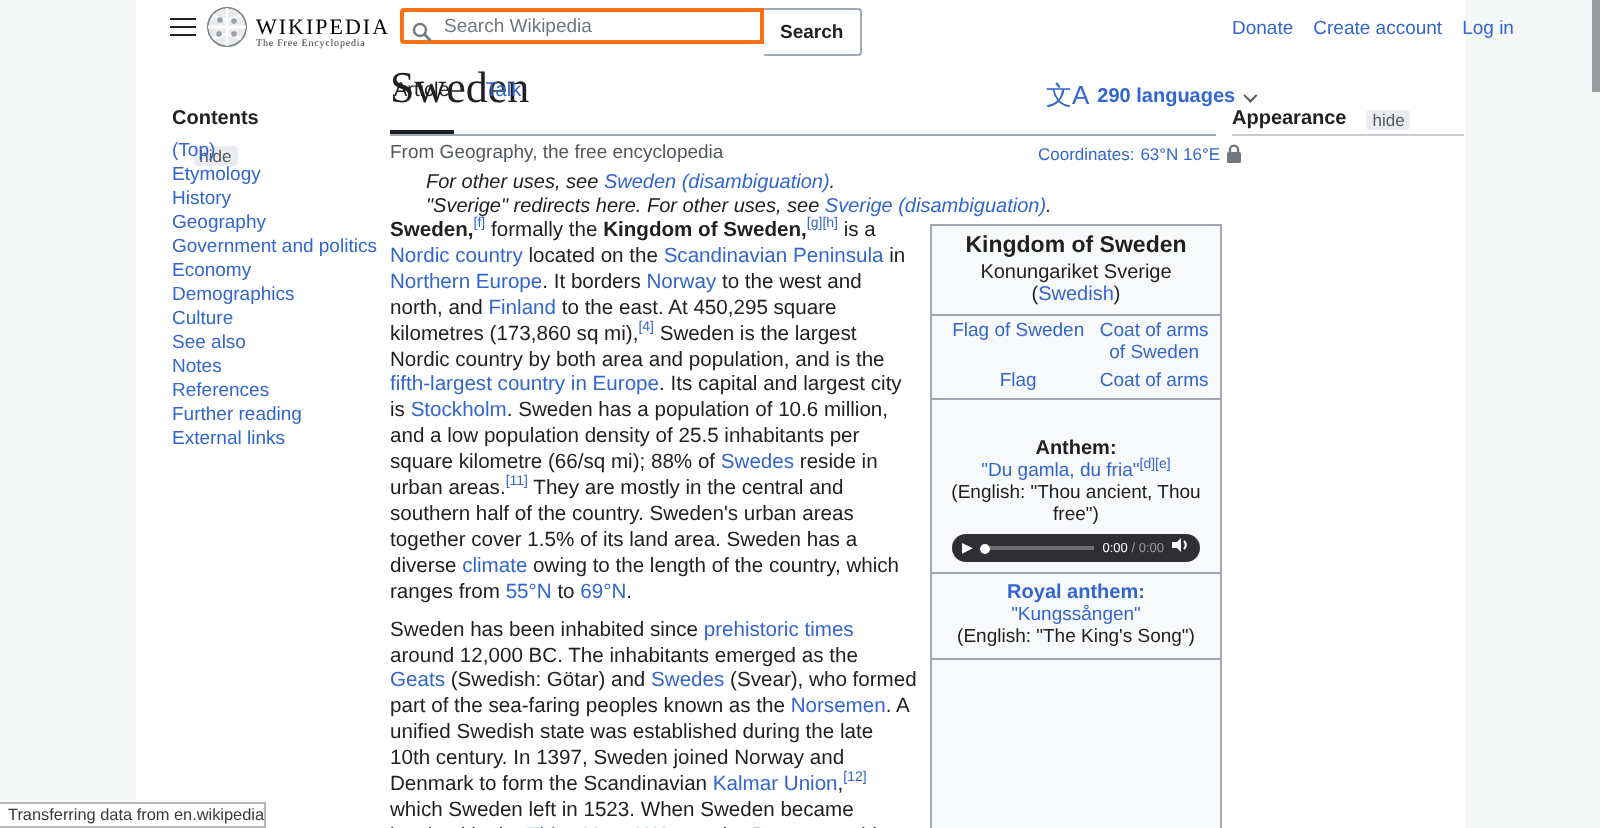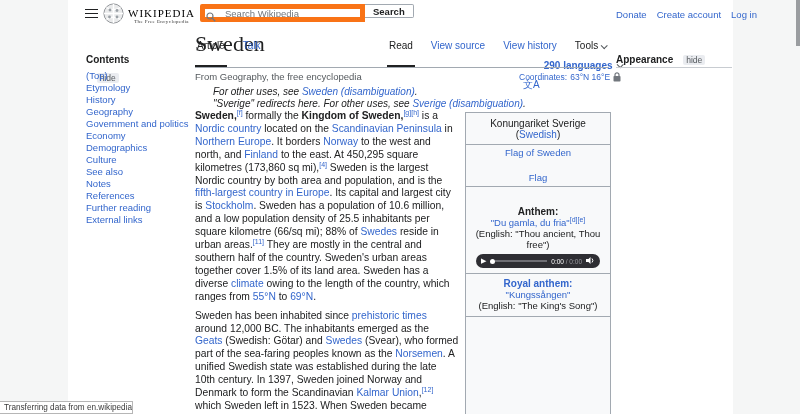--- a/index.html
+++ b/index.html
@@ -11,38 +11,38 @@
   
   .band { background:#f5f6f6; }
   #band-left { left:0; top:0; width:68px; height:414px; }
   #band-right { left:733px; top:0; width:67px; height:414px; }
   #scroll-thumb { left:796px; top:0; width:4px; height:46px; background:#9a9da0; }
 
   
   #hamburger { left:85px; top:9px; width:13px; cursor:pointer; }
   #hamburger div { height:0; border-top:1.6px solid #202122; margin-bottom:3px; }
   #logo { left:103px; top:3px; display:flex; align-items:center; gap:4px; }
-  #logo-text { text-align:center; }
+  #logo-text { text-align:left; }
   #logo-title { font-family:"Liberation Serif", serif; font-size:11px; letter-spacing:1px; color:#000; }
   #logo-tagline { font-family:"Liberation Serif", serif; font-size:5px; letter-spacing:.4px; color:#333; }
   #search-wrap { left:200px; top:4px; display:flex; height:18px; }
-  #search-input { width:165px; height:18px; border:5px solid #f97316; border-radius:2px 0 0 2px;
+  #search-input { width:182px; height:18px; border:2px solid #f97316; border-radius:2px 0 0 2px;
     font-size:9.5px; padding:0 4px 0 20px; color:#202122; background:#fff; outline:none; }
   #search-input::placeholder { color:#72777d; }
   #search-icon { position:absolute; left:6px; top:4px; }
-  #search-btn { height:14px; border:1px solid #a2a9b1; border-left:none; border-radius:0 2px 2px 0;
+  #search-btn { height:24px; border:1px solid #a2a9b1; border-left:none; border-radius:0 2px 2px 0;
     background:#fff; font-size:9.5px; font-weight:bold; color:#202122; padding:0 8px; cursor:pointer; }
   #top-links { left:616px; top:9px; display:flex; gap:10px; font-size:9.5px; }
   .link { color:#3366cc; cursor:pointer; text-decoration:none; }
 
   
   #page-title { left:195px; top:31px; font-family:"Liberation Serif", serif; font-size:22px; color:#202122; }
   #lang-btn { left:523px; top:39px; display:flex; align-items:center; gap:4px; color:#3366cc;
     font-size:10px; font-weight:bold; cursor:pointer; }
-  #lang-icon { font-size:10px; font-weight:normal;margin-top:39px; }
+  #lang-icon { font-size:13px; font-weight:normal; }
   .chev { width:5px; height:5px; border-right:1.4px solid #54595d; border-bottom:1.4px solid #54595d;
     transform:rotate(45deg) translateY(-1px); display:inline-block; }
 
   
   #tabbar { left:195px; top:52px; width:413px; height:16px; border-bottom:1px solid #a2a9b1;
     display:flex; align-items:flex-end; font-size:10px; }
   .tab { padding:0 2px 16px 2px; margin-right:14px; color:#3366cc; cursor:pointer; }
   .tab.active { color:#202122; box-shadow:inset 0 -2px 0 #202122; }
   #tabs-right { margin-left:auto; display:flex; align-items:flex-end; }
   #tabs-right .tab { margin-right:0; margin-left:14px; }
@@ -156,29 +156,20 @@
   <div class="abs" id="page-title">Sweden</div>
   <div class="abs" id="lang-btn">
     <span id="lang-icon">文A</span>
     <span>290 languages</span>
     <span class="chev"></span>
   </div>
 
   <div class="abs" id="tabbar">
     <span class="tab active">Article</span>
     <span class="tab">Talk</span>
-    <span id="tabs-right">
-      <span class="tab active">Read</span>
-      <span class="tab">View source</span>
-      <span class="tab">View history</span>
-      <span class="tab plain">
-        <span>Tools</span>
-        <span class="chev"></span>
-      </span>
-    </span>
   </div>
 
   <div class="abs" id="appearance">
     <span id="appearance-label">Appearance</span>
     <span class="hide-badge">hide</span>
   </div>
 
   <div class="abs" id="subtitle">From Geography, the free encyclopedia</div>
 
   <div class="abs" id="coords">
@@ -216,26 +207,31 @@
   <div class="abs hatnote" style="top:98px;"><span>"Sverige" redirects here. For other uses, see </span><span class="lnk">Sverige (disambiguation)</span><span>.</span></div>
 
   <div class="abs" id="article">
     <p><span class="b">Sweden,</span><span class="sup">[f]</span><span> formally the </span><span class="b">Kingdom of Sweden,</span><span class="sup">[g][h]</span><span> is a </span><span class="lnk">Nordic country</span><span> located on the </span><span class="lnk">Scandinavian Peninsula</span><span> in </span><span class="lnk">Northern Europe</span><span>. It borders </span><span class="lnk">Norway</span><span> to the west and north, and </span><span class="lnk">Finland</span><span> to the east. At 450,295 square kilometres (173,860 sq mi),</span><span class="sup">[4]</span><span> Sweden is the largest Nordic country by both area and population, and is the </span><span class="lnk">fifth-largest country in Europe</span><span>. Its capital and largest city is </span><span class="lnk">Stockholm</span><span>. Sweden has a population of 10.6 million, and a low population density of 25.5 inhabitants per square kilometre (66/sq mi); 88% of </span><span class="lnk">Swedes</span><span> reside in urban areas.</span><span class="sup">[11]</span><span> They are mostly in the central and southern half of the country. Sweden's urban areas together cover 1.5% of its land area. Sweden has a diverse </span><span class="lnk">climate</span><span> owing to the length of the country, which ranges from </span><span class="lnk">55°N</span><span> to </span><span class="lnk">69°N</span><span>.</span></p>
     <p><span>Sweden has been inhabited since </span><span class="lnk">prehistoric times</span><span> around 12,000 BC. The inhabitants emerged as the </span><span class="lnk">Geats</span><span> (Swedish: </span><span class="i">Götar</span><span>) and </span><span class="lnk">Swedes</span><span> (</span><span class="i">Svear</span><span>), who formed part of the sea-faring peoples known as the </span><span class="lnk">Norsemen</span><span>. A unified Swedish state was established during the late 10th century. In 1397, Sweden joined Norway and Denmark to form the Scandinavian </span><span class="lnk">Kalmar Union</span><span>,</span><span class="sup">[12]</span><span> which Sweden left in 1523. When Sweden became involved in the </span><span class="lnk">Thirty Years' War</span><span> on the Protestant side, an expansion of its territories began, forming the </span></p>
 
   </div>
 
   <div class="abs" id="infobox">
     <div class="ib-sec" id="ib-title-cell">
+      <div id="ib-title">Kingdom of Sweden</div>
       <div id="ib-native"><span class="i">Konungariket Sverige</span><span> (</span><span class="lnk">Swedish</span><span>)</span></div>
     </div>
     <div class="ib-sec" id="ib-flagrow">
       <div class="ib-imgcell" style="flex:1.15;">
         <span class="alt">Flag of Sweden</span>
         <span class="cap">Flag</span>
+      </div>
+      <div class="ib-imgcell" style="flex:0.85;">
+        <span class="alt">Coat of arms of Sweden</span>
+        <span class="cap">Coat of arms</span>
       </div>
     </div>
     <div class="ib-sec" id="ib-anthem">
       <div class="ib-label">Anthem:</div>
       <div><span class="lnk">"Du gamla, du fria"</span><span class="sup">[d][e]</span></div>
       <div>(English: "Thou ancient, Thou free")</div>
       <div id="audio-player">
         <span id="play-icon">▶</span>
         <span id="seek">
           <span id="seek-knob"></span>

